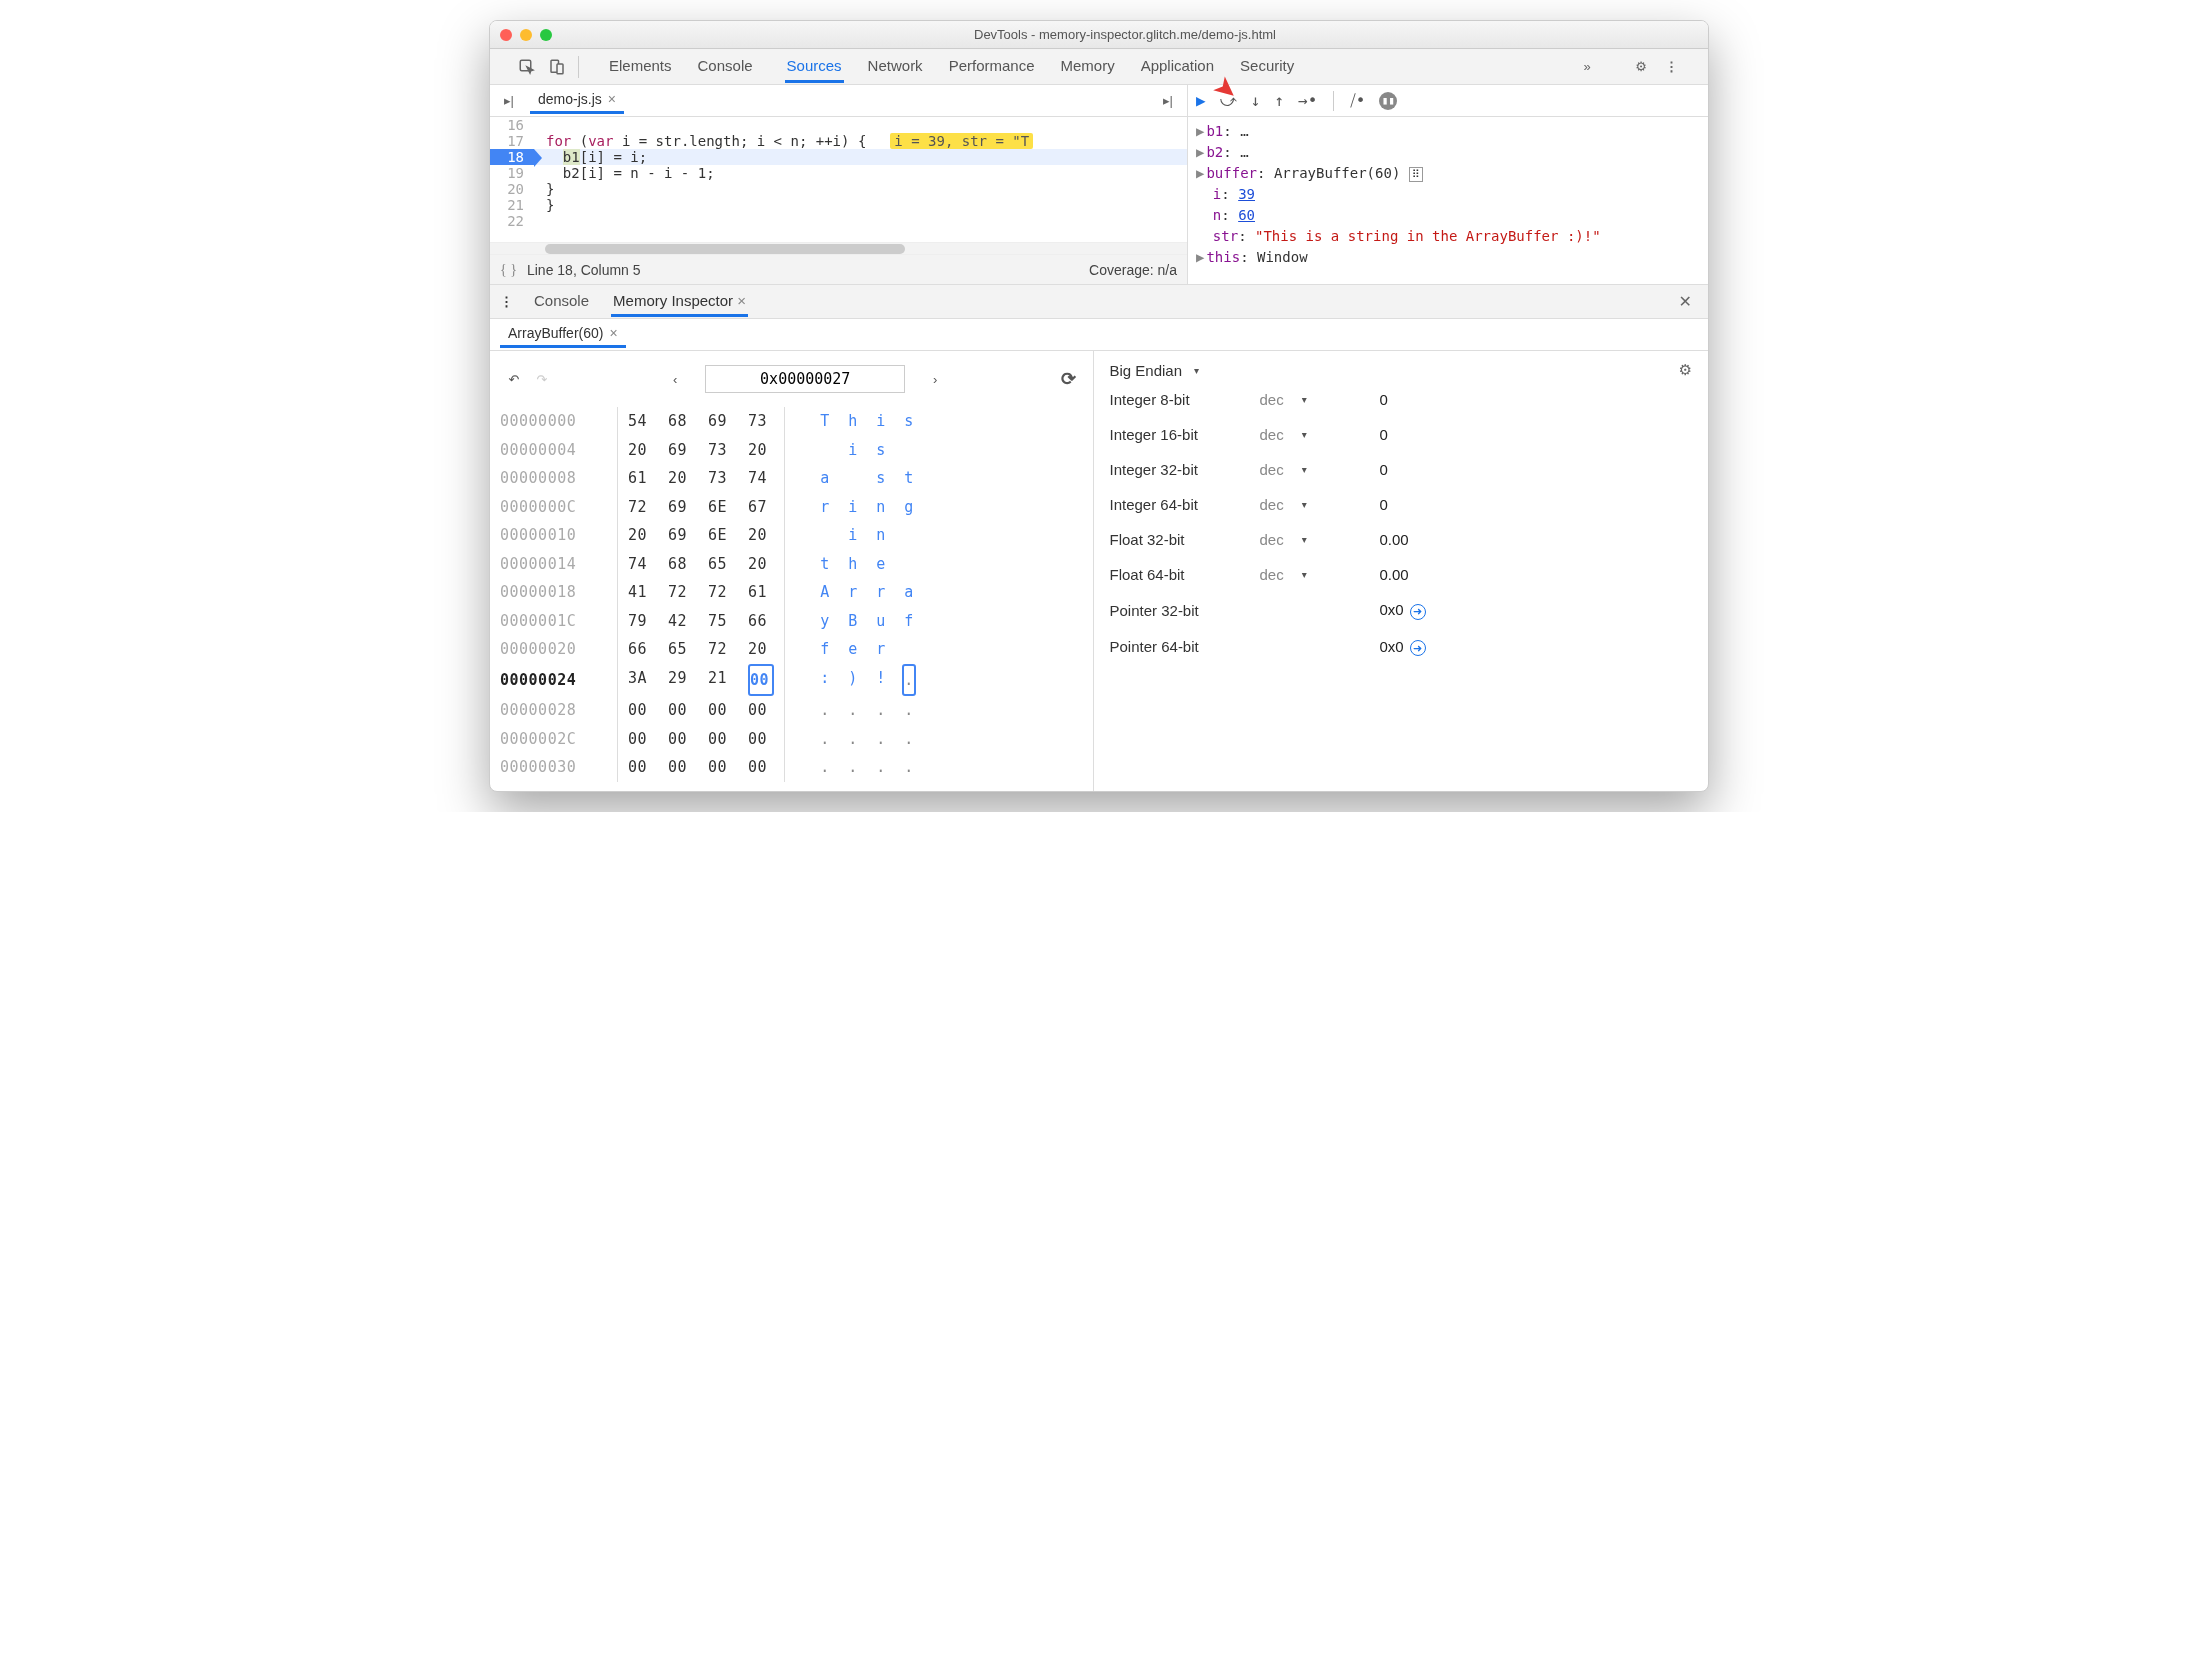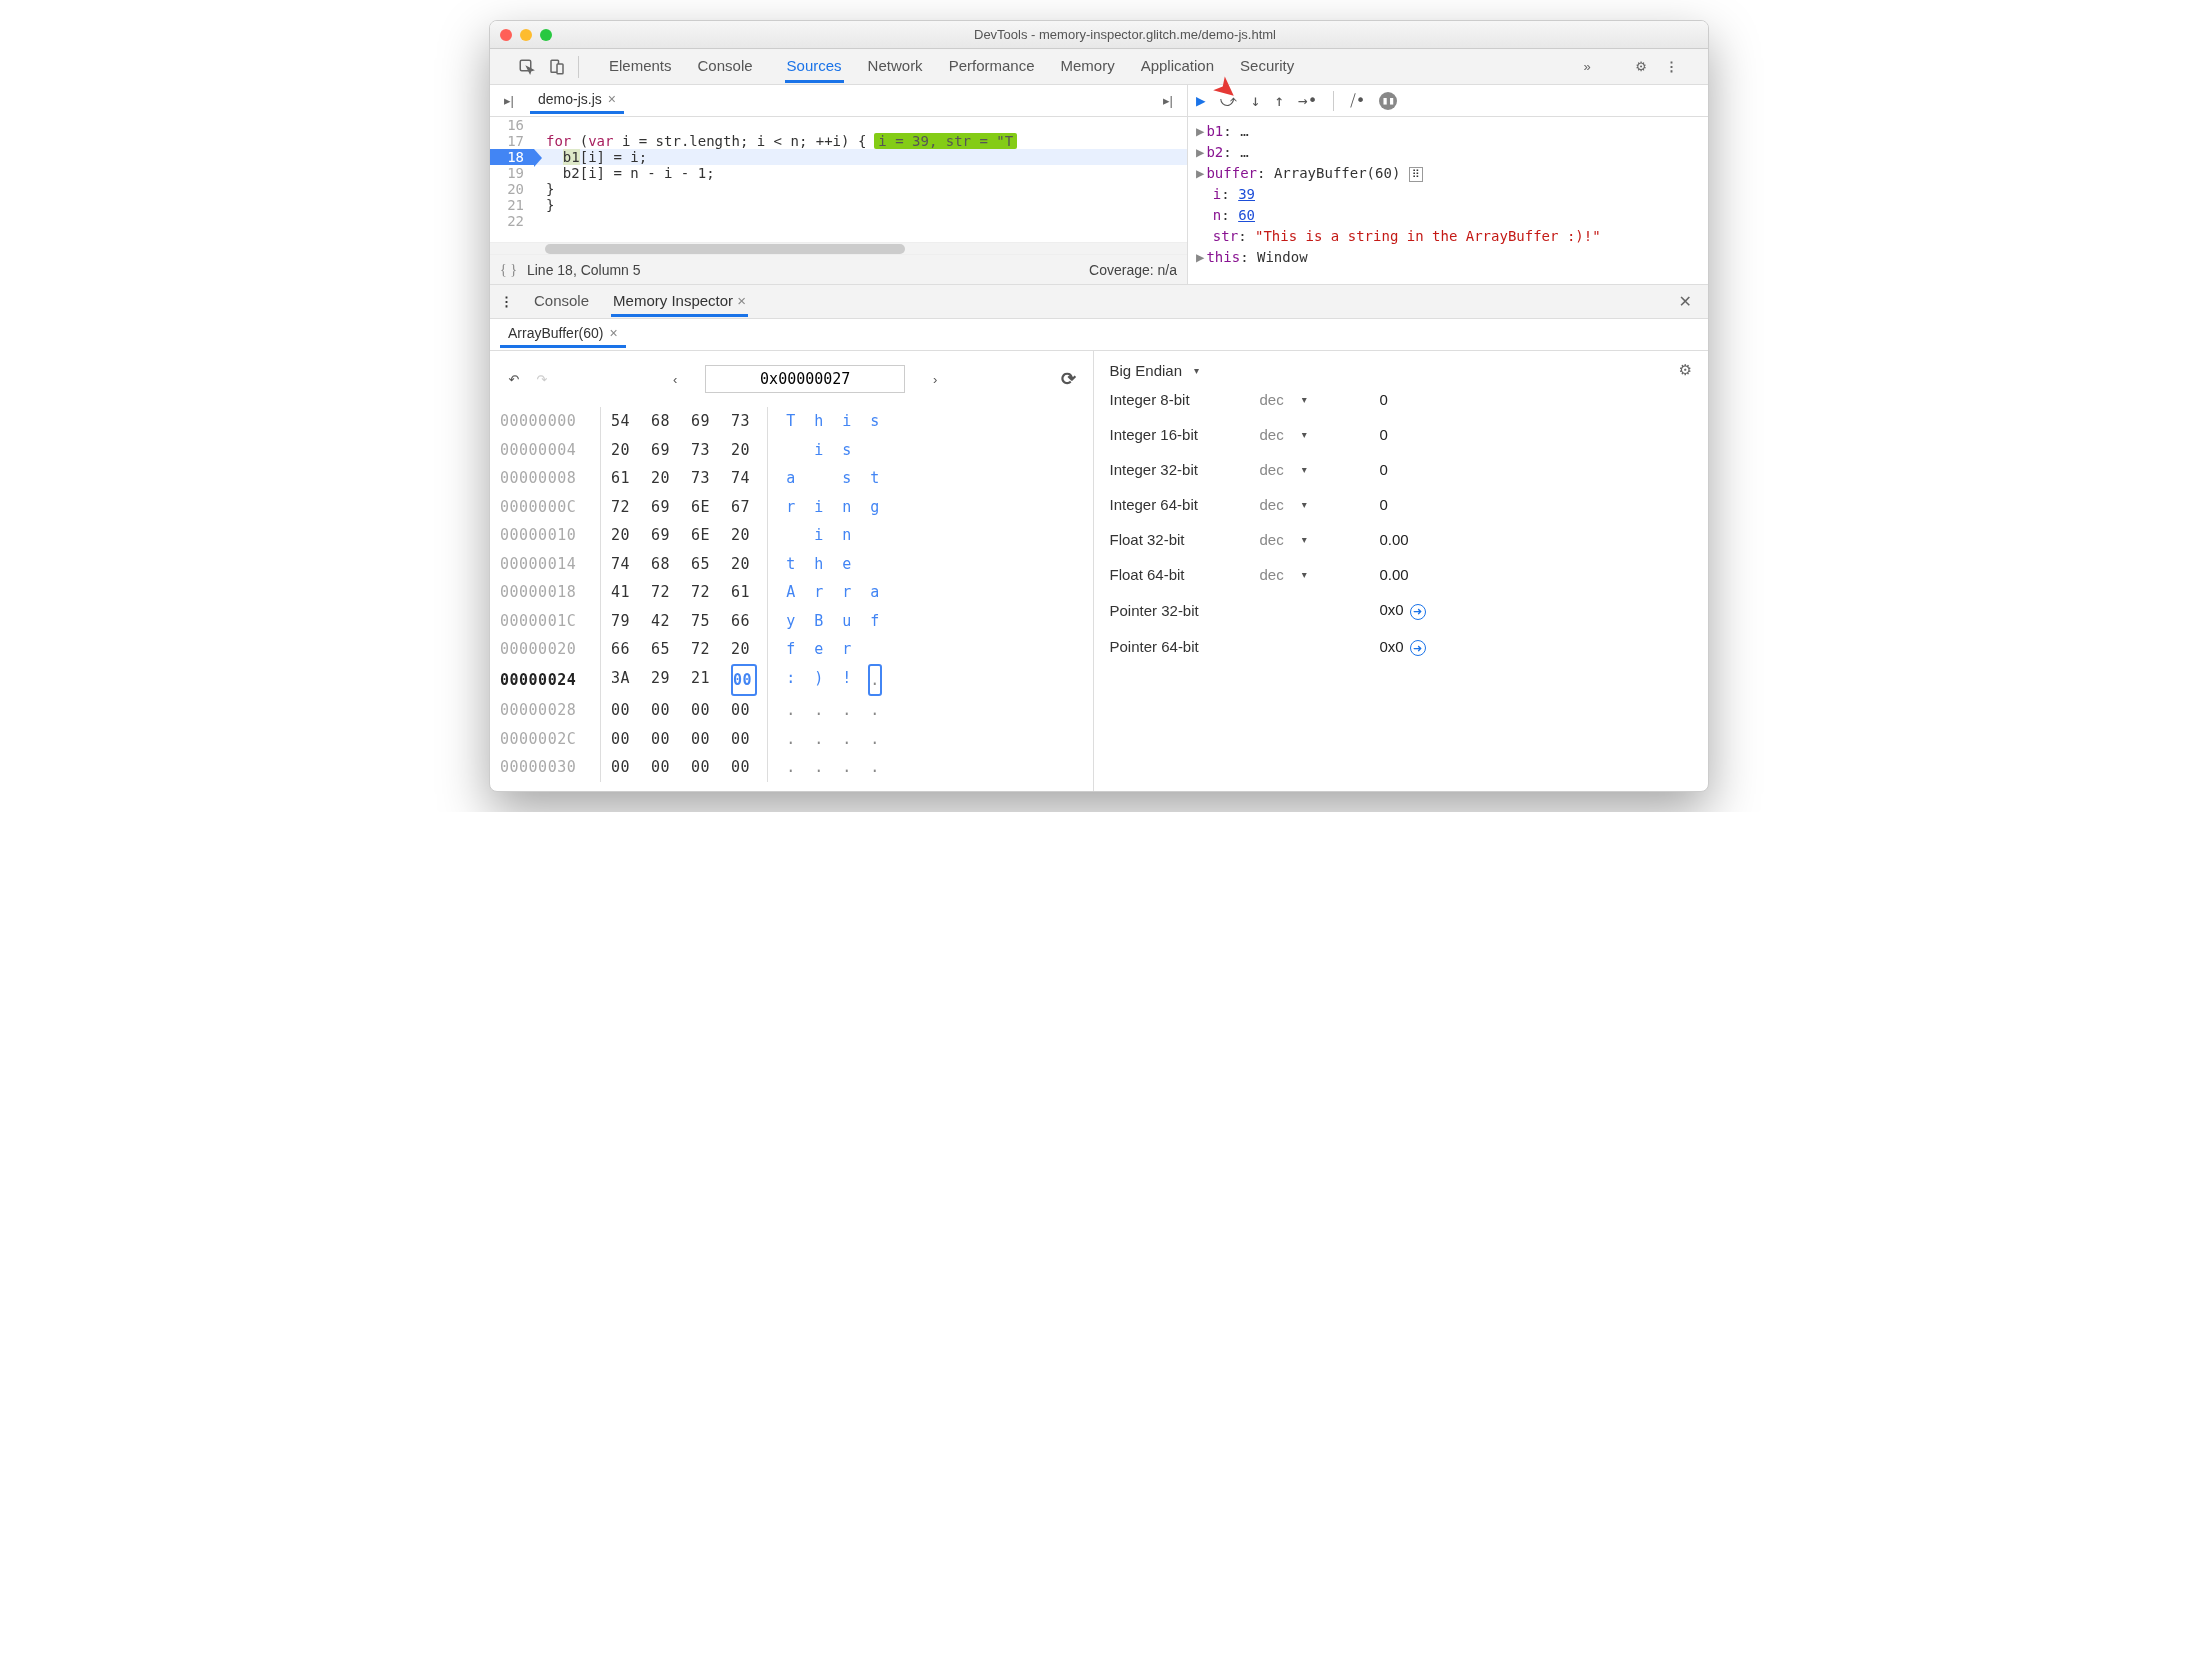--- a/index.html
+++ b/index.html
@@ -22,21 +22,21 @@
 .close-x { cursor:pointer; color:#888; }
 .spacer { flex:1; }
 .code { font-family: Menlo, Consolas, monospace; font-size:14px; flex:1; overflow:hidden; position:relative; }
 .line { display:flex; white-space:pre; }
 .gutter { width:44px; text-align:right; padding-right:10px; color:#aaa; background:#fff; user-select:none; }
 .gutter.bp { background:#4285f4; color:#fff; position:relative; }
 .gutter.bp::after { content:""; position:absolute; right:-8px; top:0; border-top:9px solid transparent; border-bottom:9px solid transparent; border-left:8px solid #4285f4; }
 .code-text { padding-left:12px; flex:1; }
 .hl-line { background:#e8f0fe; }
 .kw { color:#a71d5d; }
-.inline-eval { background:#84cc16; padding:0 4px; margin-left:8px; border-radius:2px; color:#555; }
+.inline-eval { background:#fde047; padding:0 4px; margin-left:24px; border-radius:2px; color:#555; }
 .hl-token { background:#dde8c8; }
 .hscroll { height:12px; background:#f3f3f3; border-top:1px solid #eee; position:relative; }
 .hscroll .thumb { position:absolute; left:55px; width:360px; top:1px; height:10px; background:#ccc; border-radius:5px; }
 .status { display:flex; align-items:center; height:30px; border-top:1px solid #eee; padding:0 10px; font-size:14px; color:#444; background:#f3f3f3;}
 .status .cov { margin-left:auto; }
 .scope-pane { width:520px; display:flex; flex-direction:column; font-family:Menlo,Consolas,monospace; font-size:14px; }
 .dbg-bar { display:flex; align-items:center; height:32px; border-bottom:1px solid #ddd; padding:0 8px; gap:14px; position:relative; }
 .dbg-bar .ico { color:#555; cursor:pointer; font-size:16px; }
 .dbg-bar .sep { width:1px; height:20px; background:#ccc; margin:0 2px; }
 .red-arrow { position:absolute; left:26px; top:-18px; color:#e53935; font-size:40px; transform:rotate(40deg); pointer-events:none; }
@@ -52,21 +52,21 @@
 .drawer-x { margin-left:auto; cursor:pointer; color:#666; padding-right:6px; font-size:16px; }
 .mi-tabs { display:flex; align-items:center; height:32px; border-bottom:1px solid #ddd; padding:0 10px; }
 .mi-tab { display:flex; align-items:center; gap:6px; padding:4px 8px; border-bottom:3px solid #1a73e8; font-size:14px; }
 .mi-body { display:flex; height:440px; }
 .hex-panel { flex:1; border-right:1px solid #ddd; display:flex; flex-direction:column; padding:8px 10px; }
 .nav-row { display:flex; align-items:center; gap:10px; padding:6px 2px; }
 .undo-redo { display:flex; gap:4px; }
 .addr-input { flex:0 0 200px; height:28px; border:1px solid #ccc; text-align:center; font-family:Menlo,monospace; font-size:15px; }
 .nav-btn { cursor:pointer; color:#555; width:24px; text-align:center; }
 .hex-grid { font-family:Menlo,Consolas,monospace; font-size:15px; padding-top:8px; letter-spacing:0.5px; }
-.hex-row { display:flex; gap:0; line-height:1.9; align-items:center; }
+.hex-row { display:flex; gap:17px; line-height:1.9; align-items:center; }
 .hex-addr { width:100px; color:#aaa; }
 .hex-addr.cur { color:#222; font-weight:600; }
 .hex-bytes { display:flex; gap:14px; padding:0 10px; border-left:1px solid #ddd; border-right:1px solid #ddd; }
 .hex-byte { width:26px; color:#333; }
 .hex-byte.sel { border:2px solid #4285f4; border-radius:3px; color:#4285f4; font-weight:600; }
 .asc { display:flex; gap:14px; padding-left:16px; }
 .asc span { width:14px; text-align:center; color:#4285f4; }
 .asc span.np { color:#888; }
 .asc span.sel { border:2px solid #4285f4; border-radius:3px; }
 .values-panel { flex:1; padding:10px 16px; }

